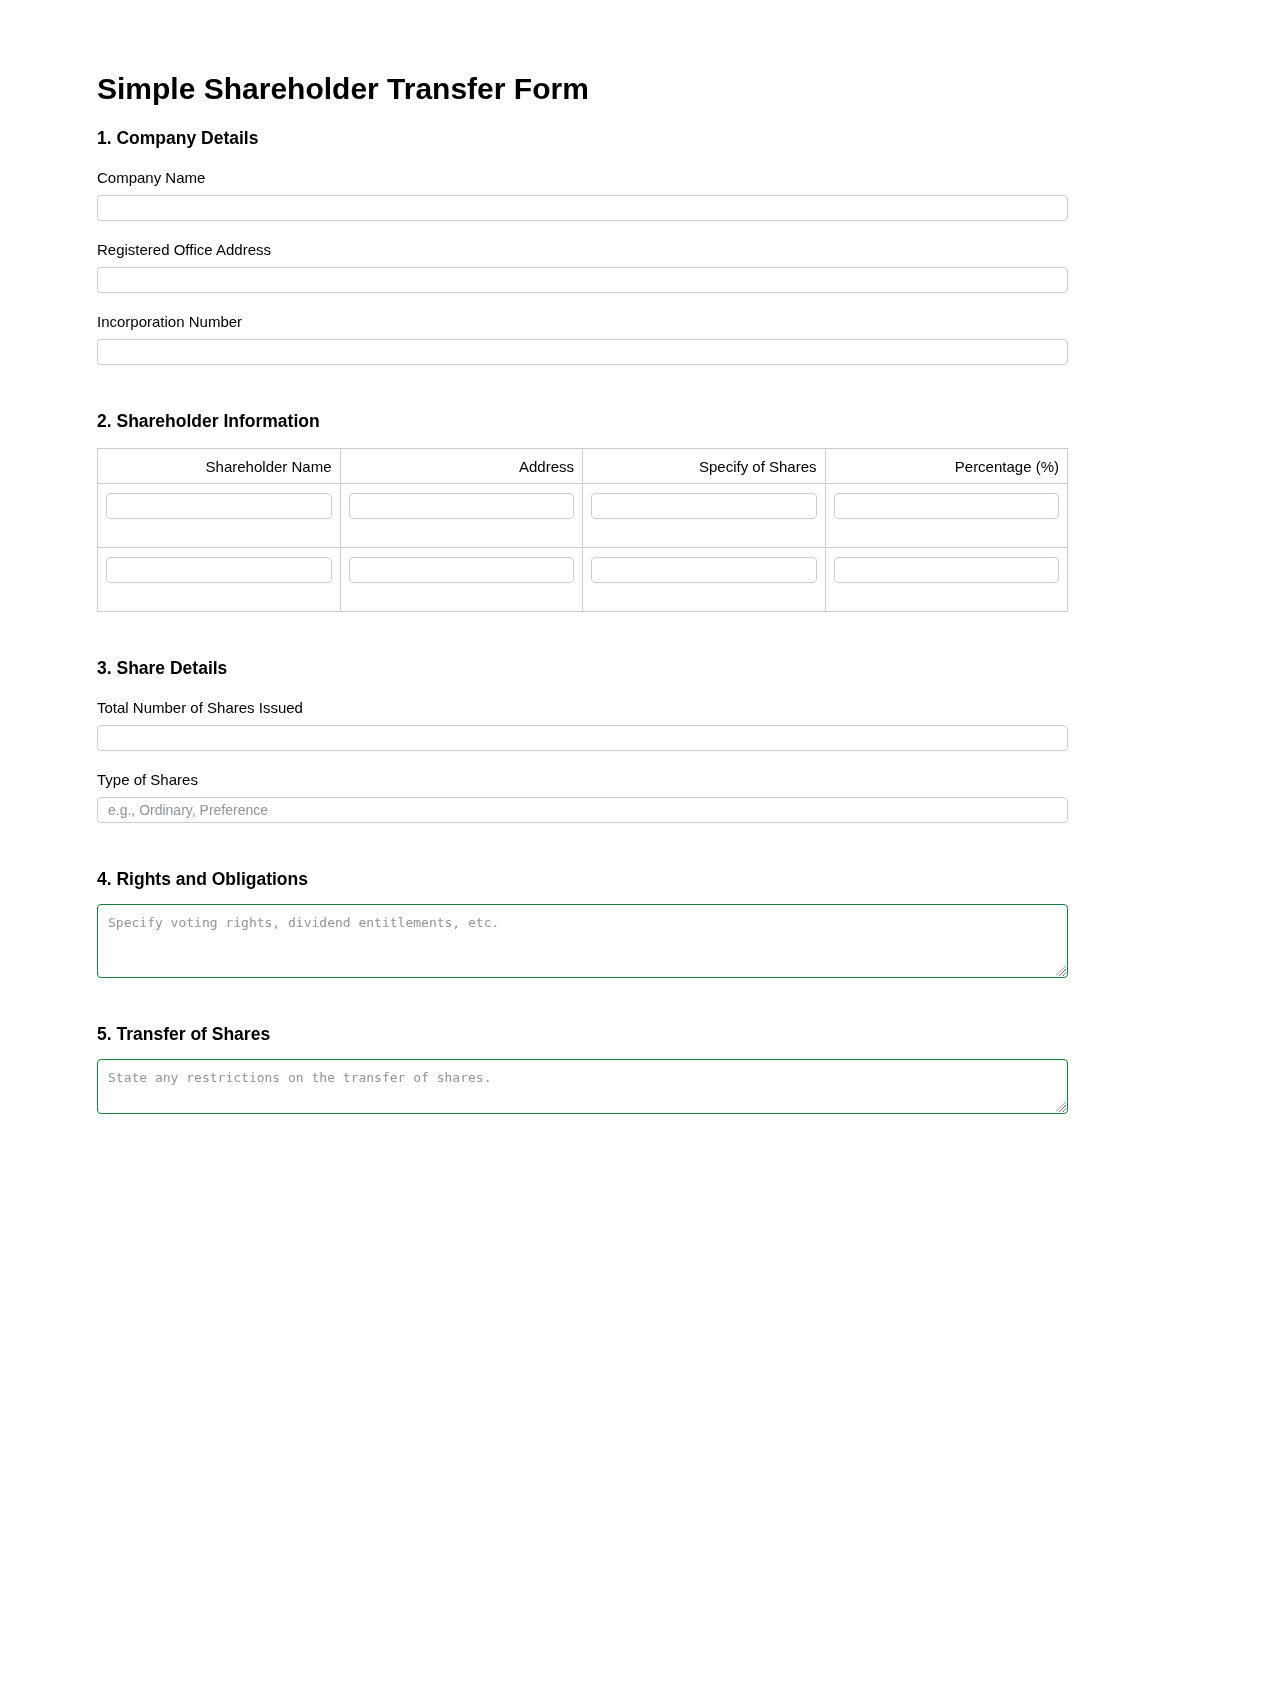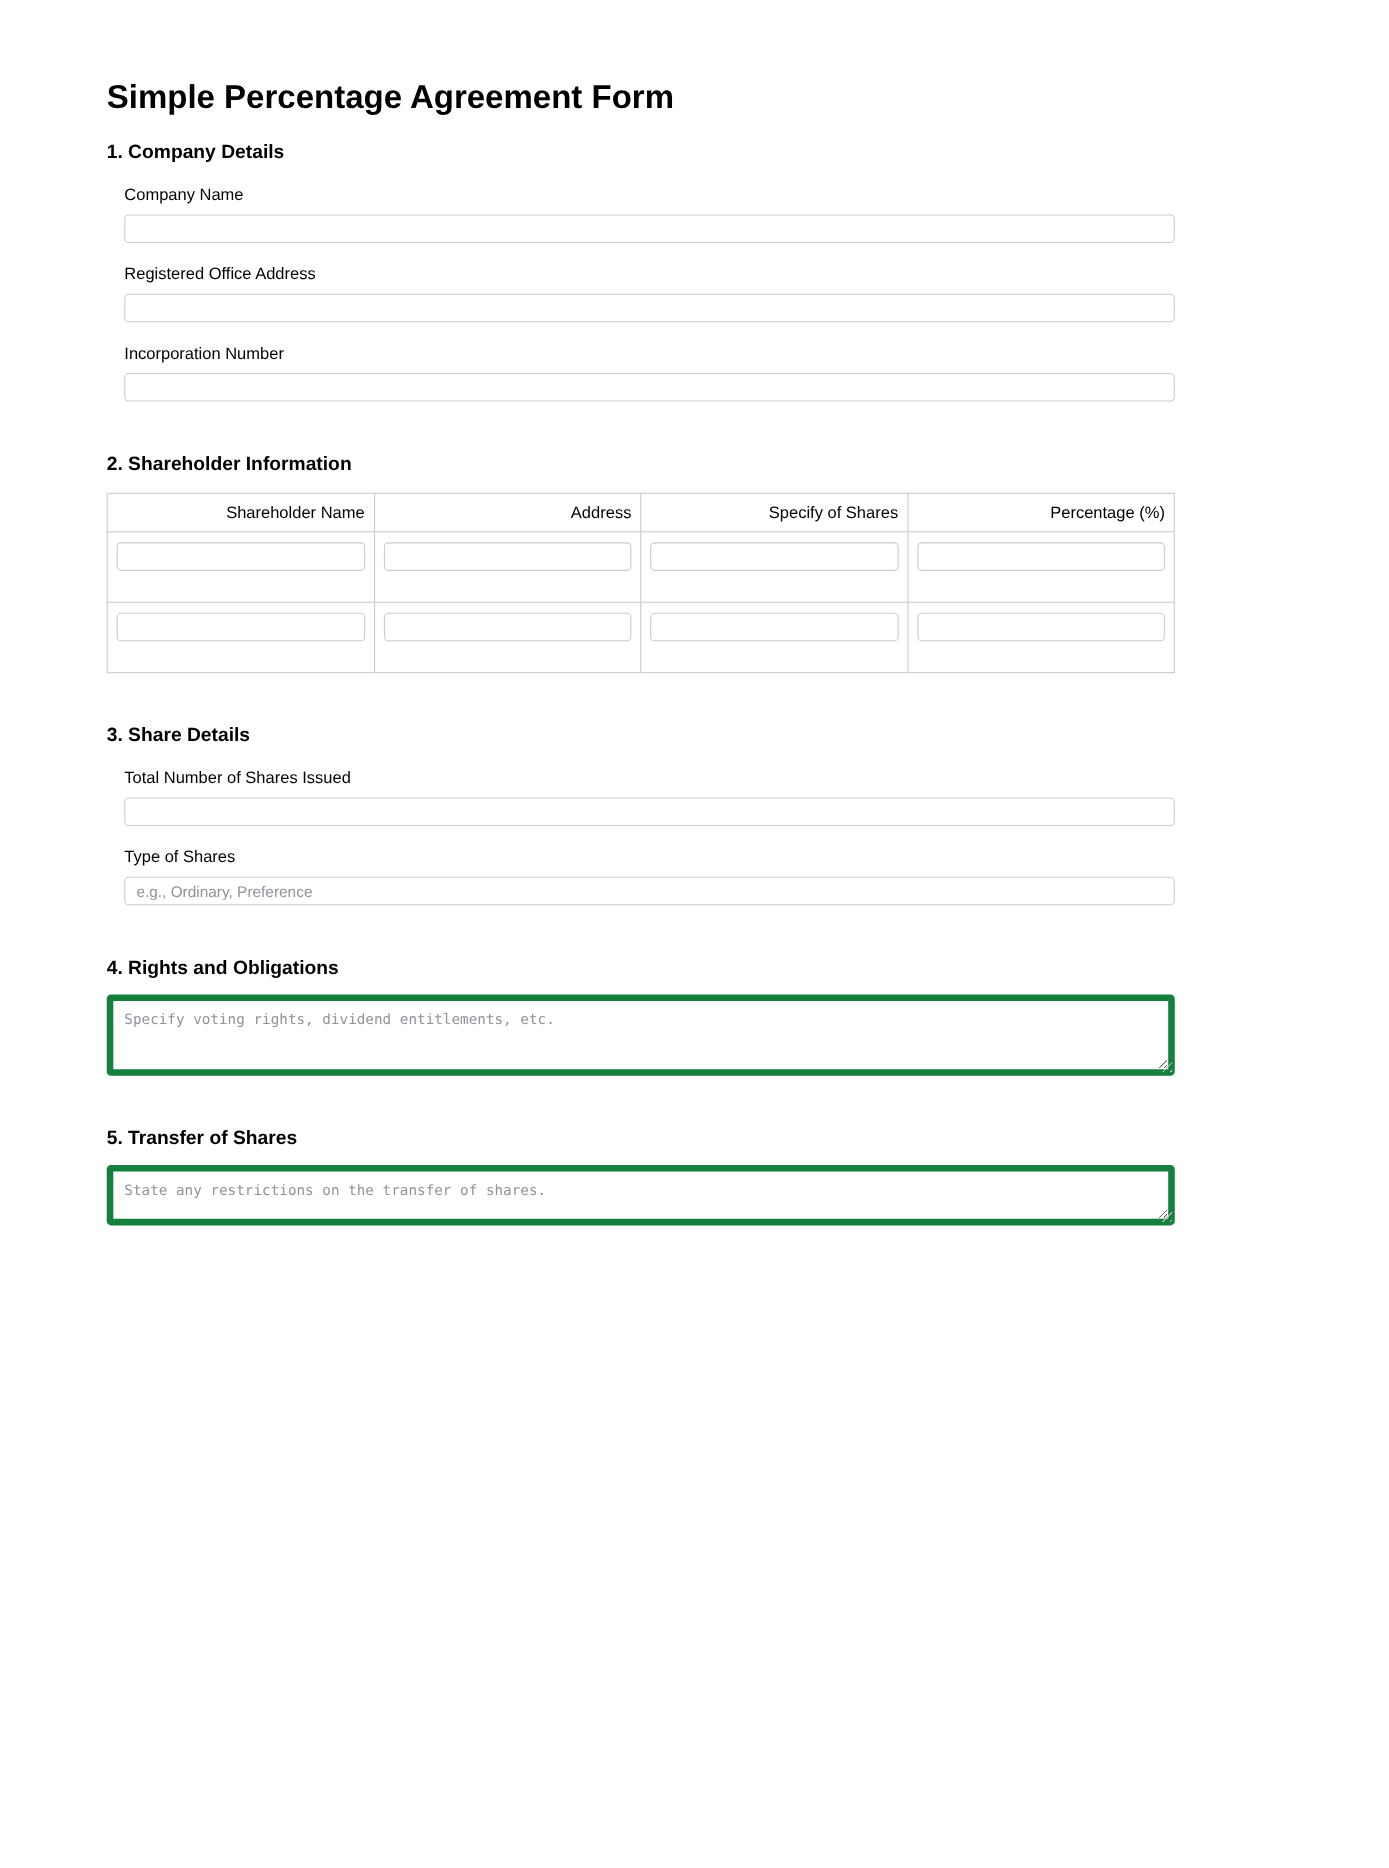--- a/index.html
+++ b/index.html
@@ -21,21 +21,21 @@
     margin: 0 0 18px 0;
     letter-spacing: 0;
   }
   .section { margin-top: 46px; }
   .section.first { margin-top: 22px; }
   h3.section-heading {
     font-size: 17.5px;
     font-weight: 700;
     margin: 0 0 4px 0;
   }
-  .field { margin-top: 20px; margin-left: 16px; }
+  .field { margin-top: 20px; }
   .field label {
     display: block;
     font-size: 15px;
     margin-bottom: 9px;
     color: #000000;
   }
   input.text-input {
     display: block;
     width: 100%;
     height: 26px;
@@ -72,21 +72,21 @@
     padding: 9px 8px 25px 8px;
     vertical-align: top;
     height: 64px;
   }
   table.shareholder-table td input.text-input { width: 100%; }
 
   .ta-wrap { position: relative; margin-top: 14px; }
   textarea.big-text {
     display: block;
     width: 100%;
-    border: 6px solid #15803d;
+    border: 1px solid #15803d;
     border-radius: 4px;
     padding: 9px 10px;
     font-family: "DejaVu Sans Mono", monospace;
     font-size: 13px;
     line-height: 1.35;
     color: #701a75;
     background: #ffffff;
     outline: none;
     resize: vertical;
   }
@@ -106,21 +106,21 @@
       #b9b9b9 2px, #b9b9b9 3px,
       transparent 3px, transparent 5px);
     clip-path: polygon(100% 0, 100% 100%, 0 100%);
   }
 </style>
 </head>
 <body>
 
 <div class="container">
 
-  <h1 class="page-title">Simple Percentage Agreement Form</h1>
+  <h1 class="page-title">Simple Shareholder Transfer Form</h1>
 
   <div class="section first">
     <h3 class="section-heading">1. Company Details</h3>
 
     <div class="field">
       <label>Company Name</label>
       <input type="text" class="text-input" style="">
     </div>
 
     <div class="field">

